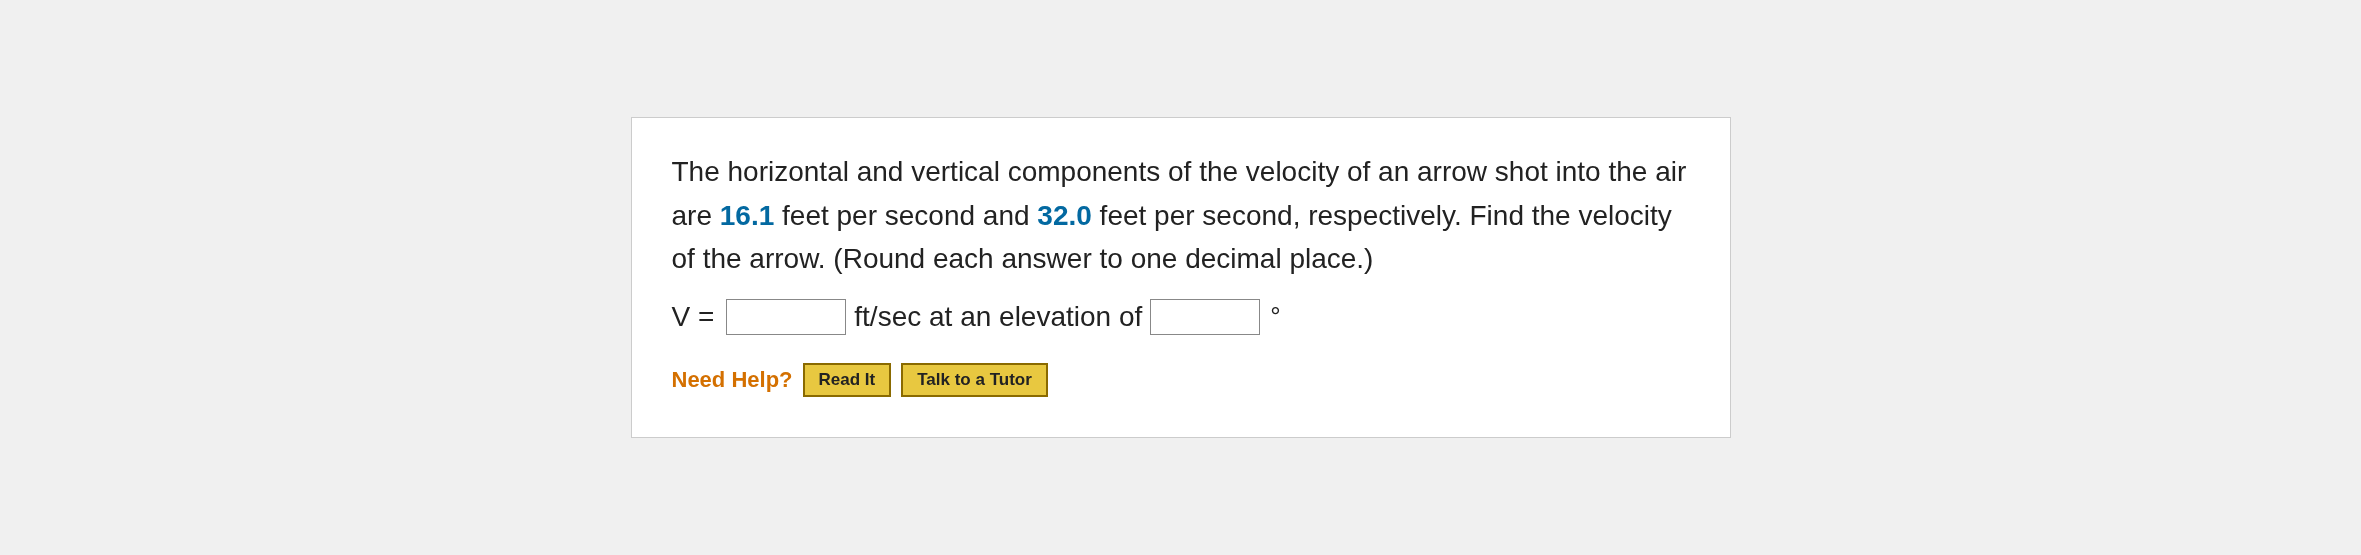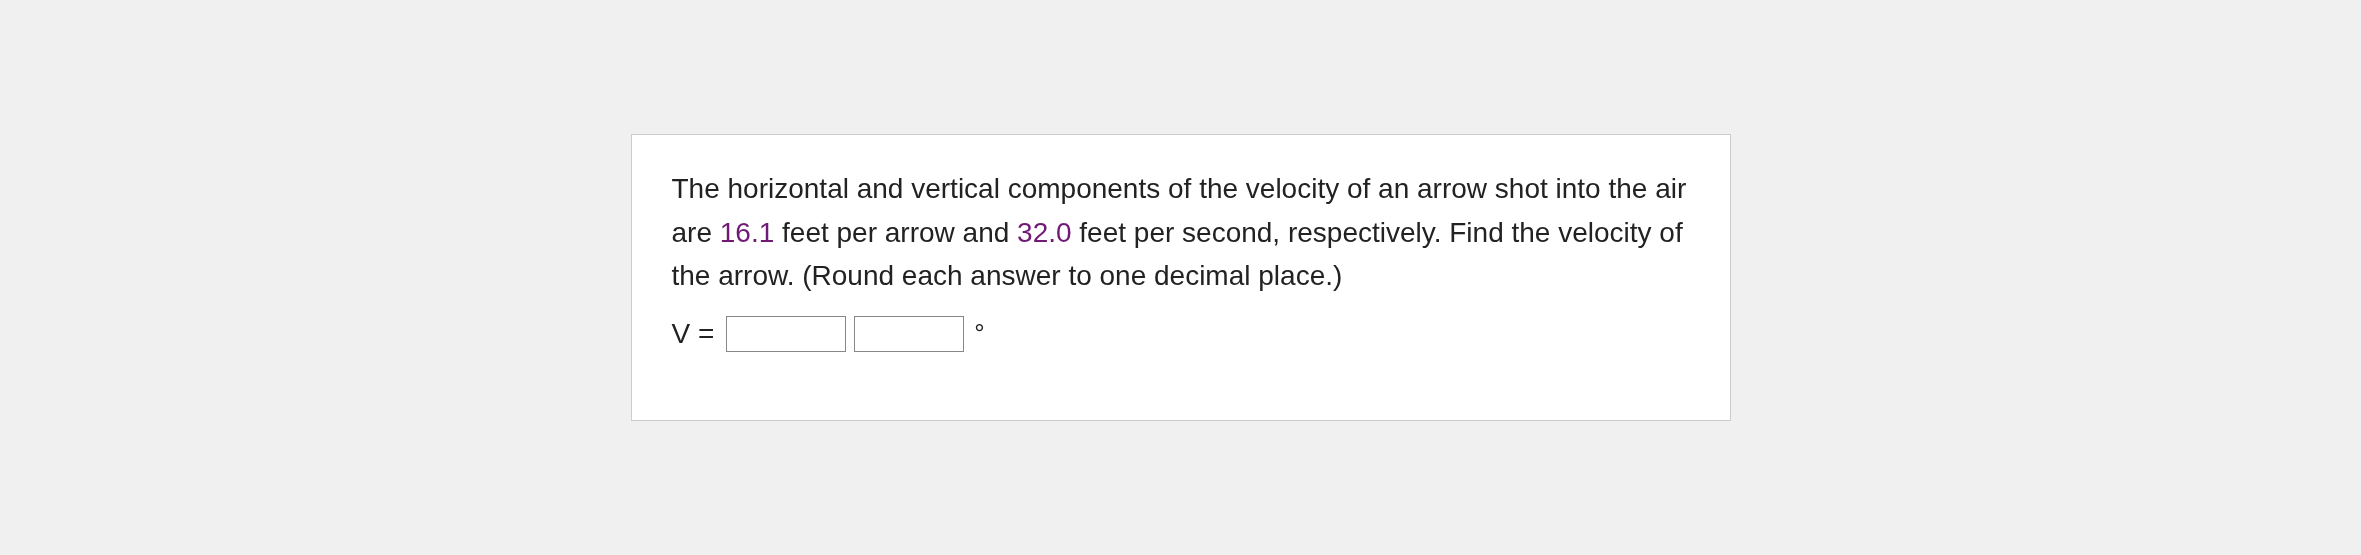--- a/index.html
+++ b/index.html
@@ -26,22 +26,22 @@
     }
 
     .problem-text {
       font-size: 28px;
       line-height: 1.55;
       color: #222222;
       margin-bottom: 18px;
     }
 
     .highlight-orange {
-      color: #701a75;
-      font-weight: normal;
+      color: #0369a1;
+      font-weight: bold;
     }
 
     .answer-row {
       display: flex;
       align-items: center;
       font-size: 28px;
       color: #222222;
       margin-bottom: 28px;
       flex-wrap: wrap;
       gap: 8px;
@@ -92,23 +92,29 @@
       padding: 5px 14px;
       cursor: pointer;
       font-family: Arial, sans-serif;
     }
   </style>
 </head>
 <body>
 
 <div class="card">
   <div class="problem-text">
-    <span>The horizontal and vertical components of the velocity of an arrow shot into the air are </span><span class="highlight-orange">16.1</span><span> feet per arrow and </span><span class="highlight-orange">32.0</span><span> feet per second, respectively. Find the velocity of the arrow. (Round each answer to one decimal place.)</span>
+    <span>The horizontal and vertical components of the velocity of an arrow shot into the air are </span><span class="highlight-orange">16.1</span><span> feet per second and </span><span class="highlight-orange">32.0</span><span> feet per second, respectively. Find the velocity of the arrow. (Round each answer to one decimal place.)</span>
   </div>
 
   <div class="answer-row">
     <span class="eq-label">V =</span>
     <input class="answer-input" type="text" placeholder="" style="">
+    <span>ft/sec at an elevation of</span>
     <input class="answer-input elevation-input" type="text" placeholder="" style="">
     <span class="degree-symbol">°</span>
   </div>
 
+  <div class="help-row">
+    <span class="need-help-label">Need Help?</span>
+    <button class="help-button">Read It</button>
+    <button class="help-button">Talk to a Tutor</button>
+  </div>
 </div>
 
 </body></html>

